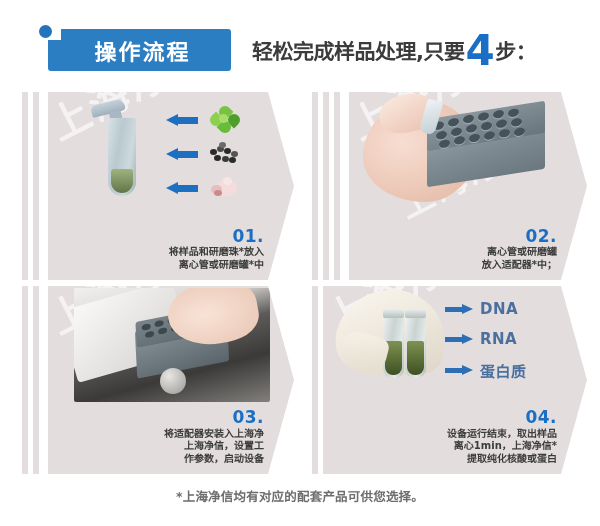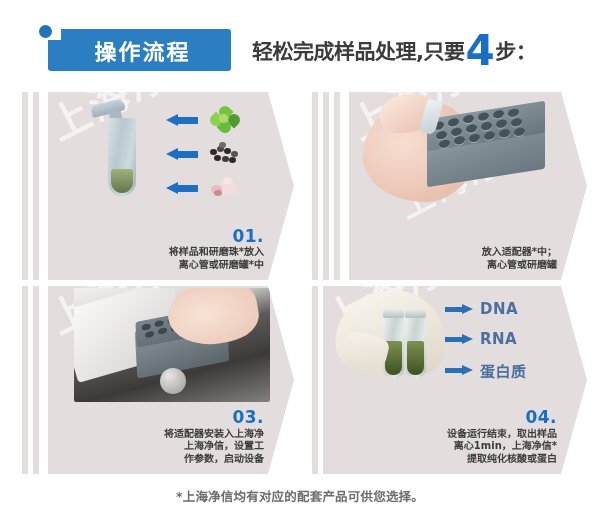--- a/index.html
+++ b/index.html
@@ -511,23 +511,24 @@
               <i style="left:36px;top:20px"></i>
             <i style="left:51px;top:20px"></i>
               <i style="left:66px;top:20px"></i>
               <i style="left:81px;top:21px"></i>
           </div>
           <div class="tubein2"></div>
         </div>
       </div>
 
       <div class="caption">
+        <div class="step-num">02.</div>
         <div class="step-text">
+          <div>离心管或研磨罐</div>
           <div>放入适配器*中；</div>
-          <div>离心管或研磨罐</div>
         </div>
       </div>
     </div>
   </div>
 
   <div class="cell c3">
     <div class="bars two">
       <div class="bar"></div>
       <div class="bar"></div>
     </div>

